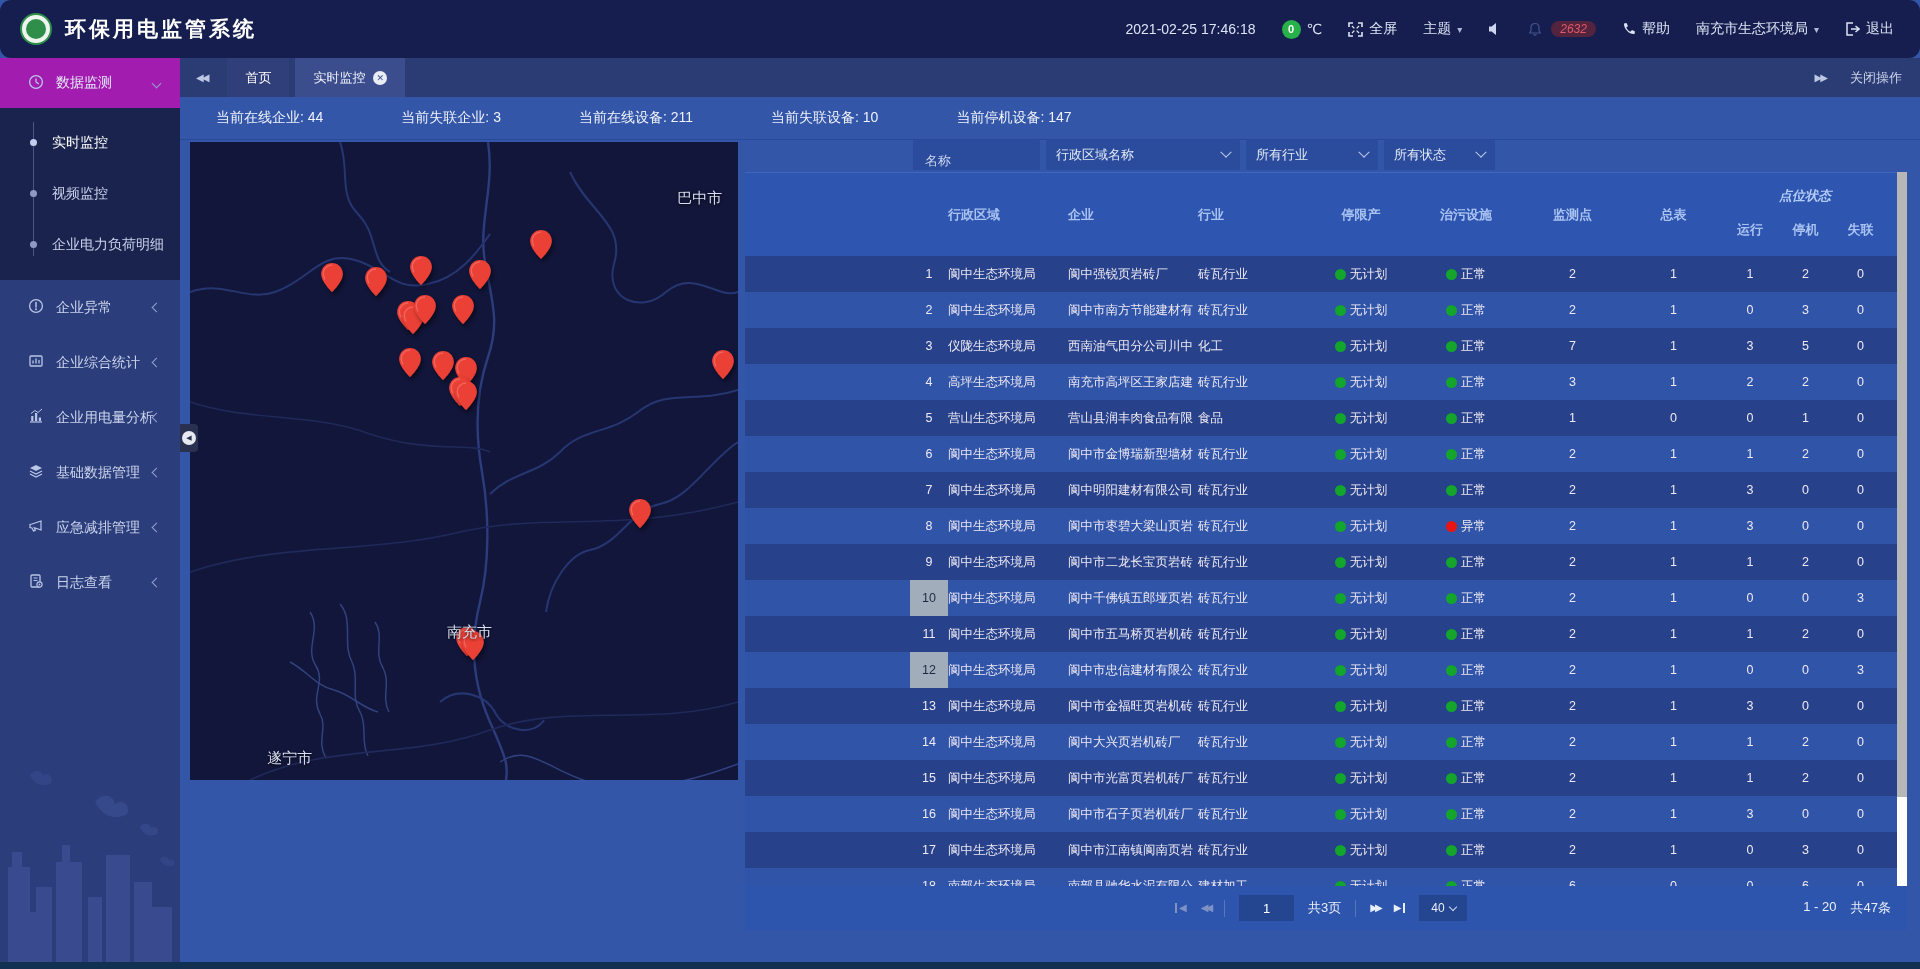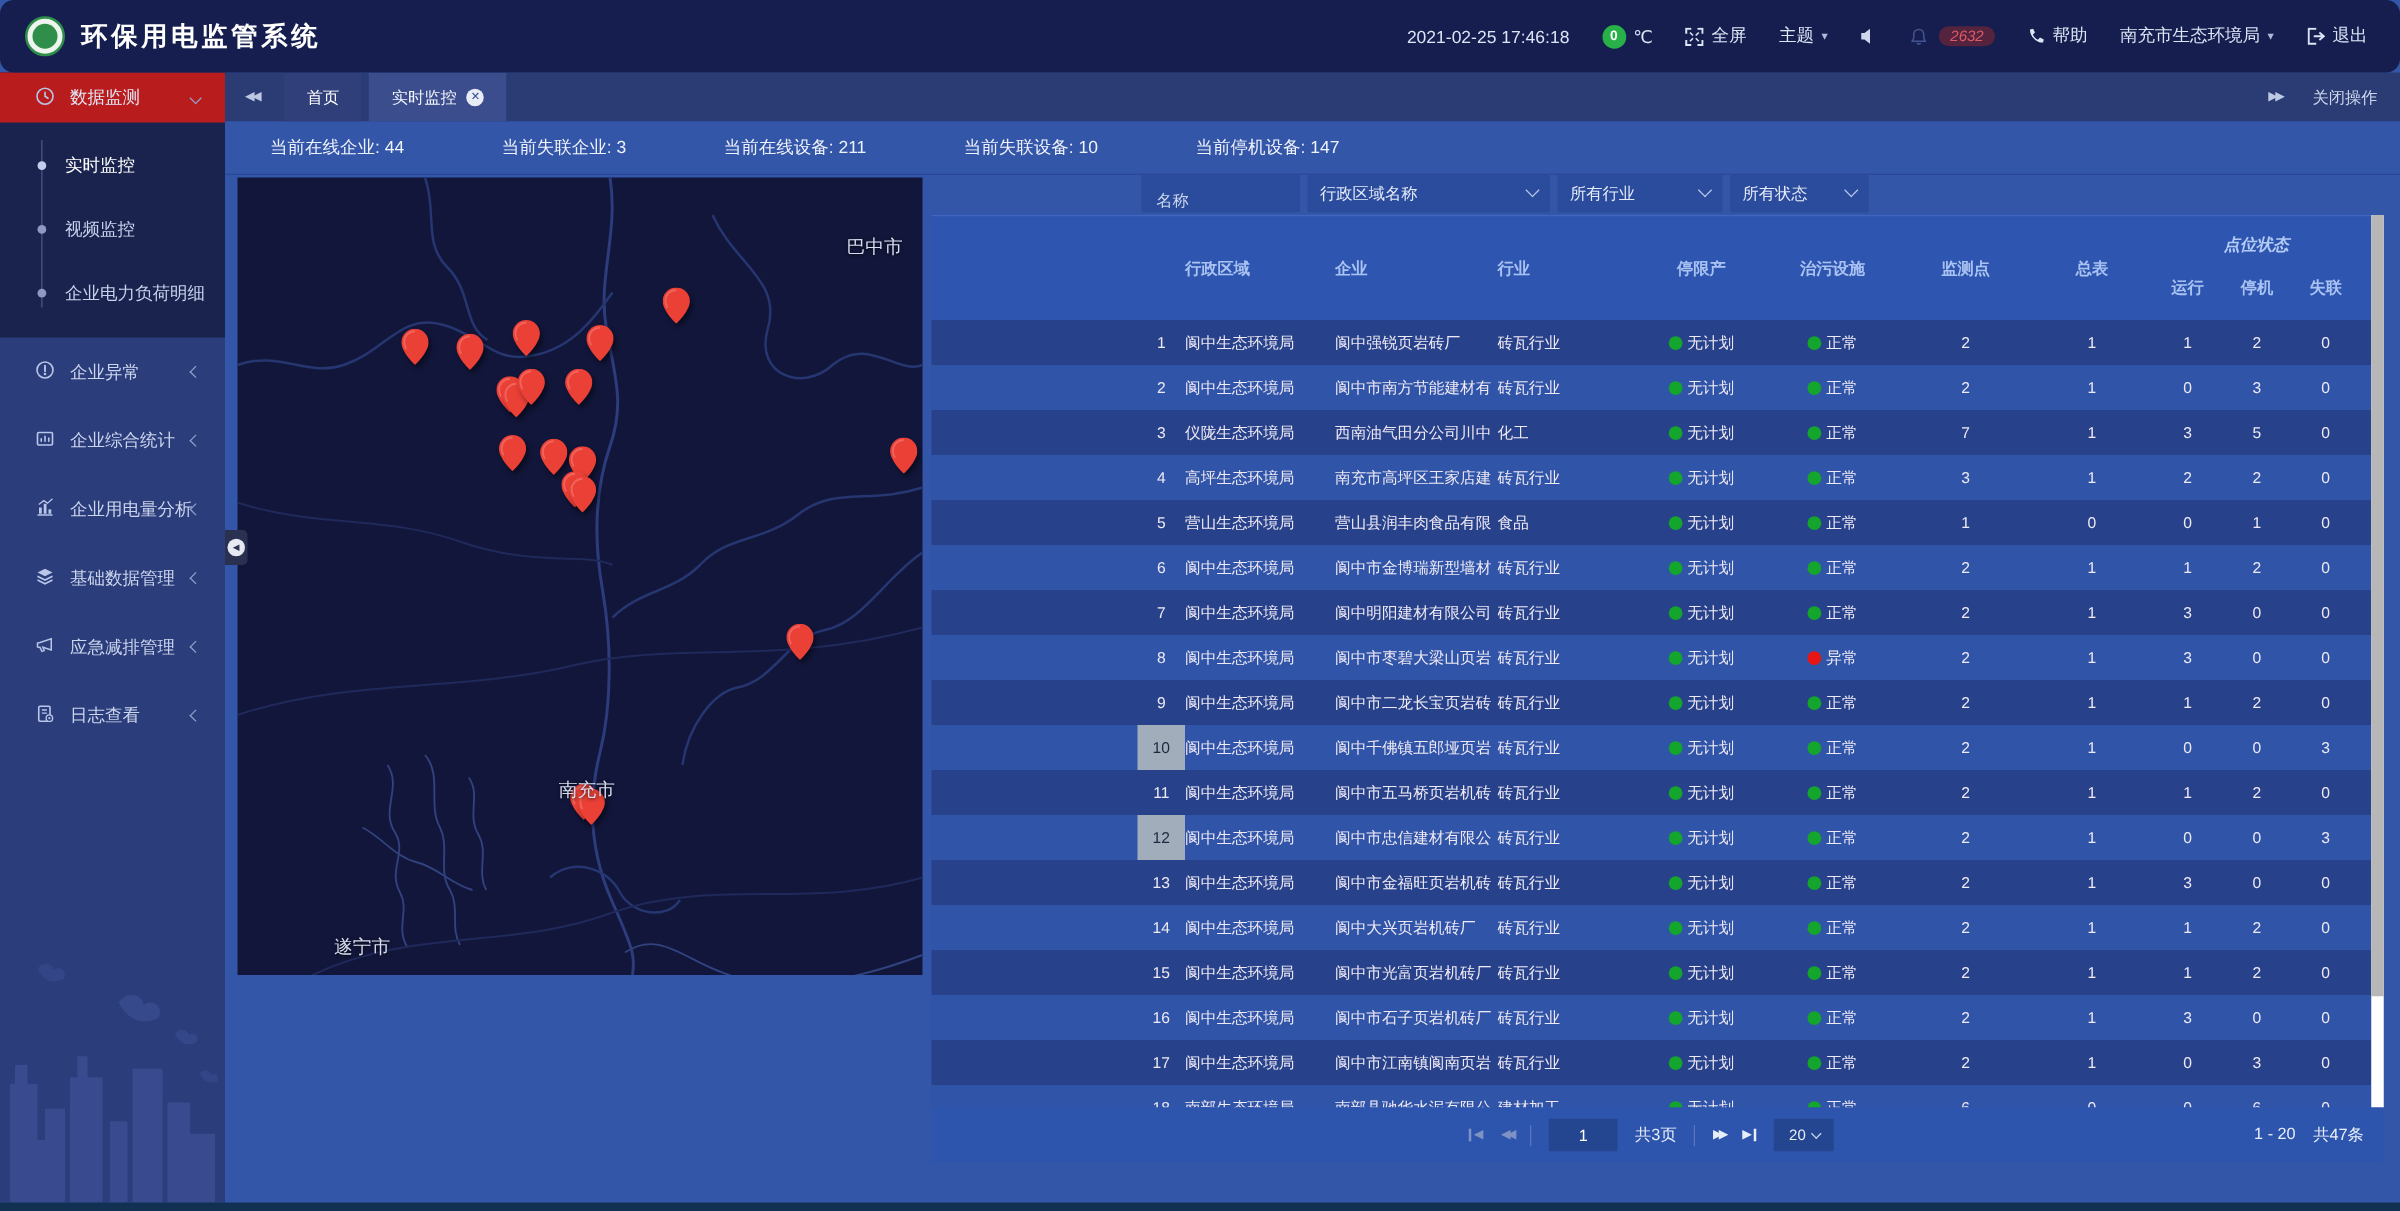--- a/index.html
+++ b/index.html
@@ -19,22 +19,22 @@
   .tempbadge{display:inline-block;min-width:19px;height:19px;border-radius:50%;background:#27b148;
     color:#fff;font-size:11px;font-weight:bold;text-align:center;line-height:19px;}
   .pill{background:#54233e;color:#e05a66;border-radius:10px;padding:1px 9px;font-size:12px;margin-left:3px;font-style:italic;}
   .caret{font-size:10px;color:#aeb9da;}
   .hicon svg{display:block;}
 
   
   .sidebar{position:absolute;left:0;top:58px;width:180px;bottom:7px;background:#2b3d7a;z-index:8;}
   .smenu{position:relative;}
   .sgroup{background:#19234e;padding-bottom:10px;}
-  .sparent{height:40px;display:flex;align-items:center;gap:12px;padding-left:28px;
-    color:#e3e9f7;font-size:14px;position:relative;background:#b91c1c;cursor:default;}
+  .sparent{height:50px;display:flex;align-items:center;gap:12px;padding-left:28px;
+    color:#e3e9f7;font-size:14px;position:relative;background:#a21caf;cursor:default;}
   .sparent .chev,.sitem .chev{position:absolute;right:20px;}
   .ssub{position:relative;padding-top:9px;}
   .ssub:before{content:"";position:absolute;left:33px;top:14px;bottom:14px;width:1px;background:#4a5788;}
   .ssubitem{height:51px;display:flex;align-items:center;padding-left:52px;color:#c9d2ec;
     font-size:14px;position:relative;}
   .ssubitem:before{content:"";position:absolute;left:30px;top:50%;margin-top:-3.5px;width:7px;height:7px;
     border-radius:50%;background:#8d99c4;}
   .ssubitem.active{color:#ffffff;}
   .ssubitem.active:before{background:#c2cdee;}
   .sitem{height:55px;display:flex;align-items:center;gap:12px;padding-left:28px;
@@ -748,21 +748,21 @@
     <div class="pgset">
       <span class="pgico bl">◀</span>
       <span class="pgico">◀◀</span>
       <span class="pgdiv"></span>
       <input class="pginput" value="1" style="">
       <span>共3页</span>
       <span class="pgdiv"></span>
       <span class="pgico on">▶▶</span>
       <span class="pgico on br">▶</span>
       <span class="pgsize">
-        <span>20</span>
+        <span>40</span>
         <span class="chevd"></span>
       </span>
     </div>
     <div class="pgright">
       <span>1 - 20</span>
       <span>共47条</span>
     </div>
   </div>
 </div>
 

